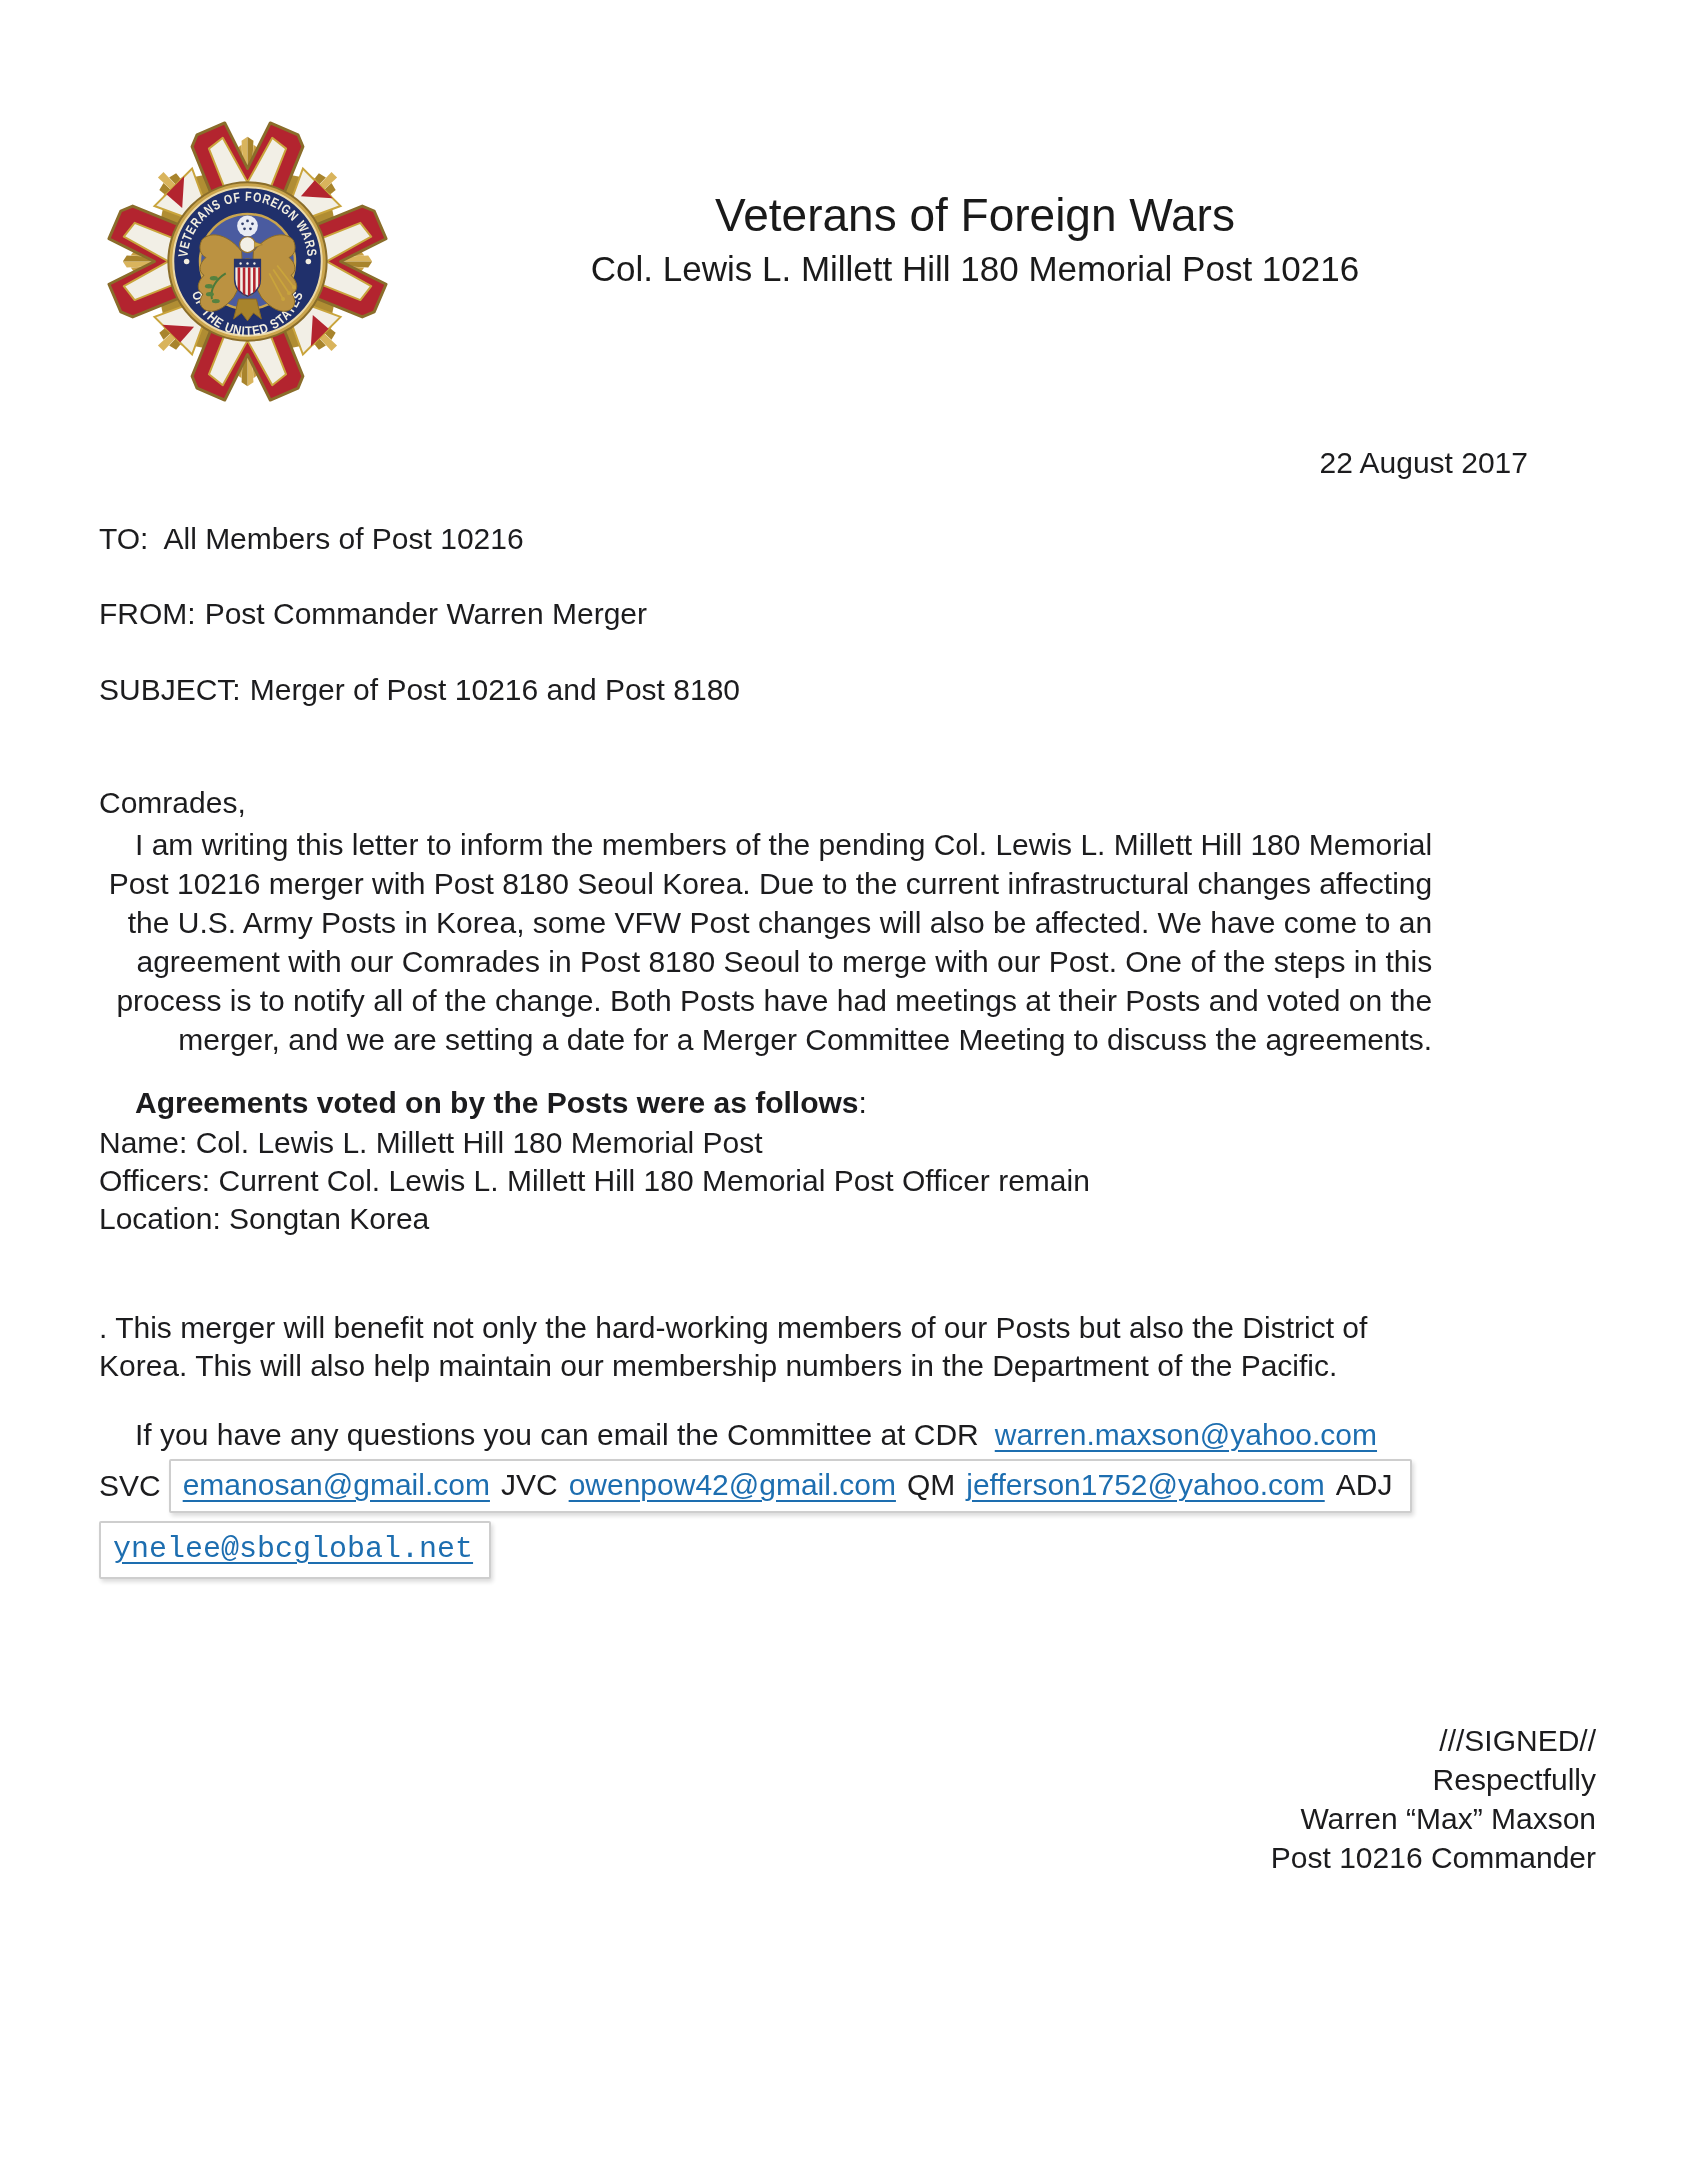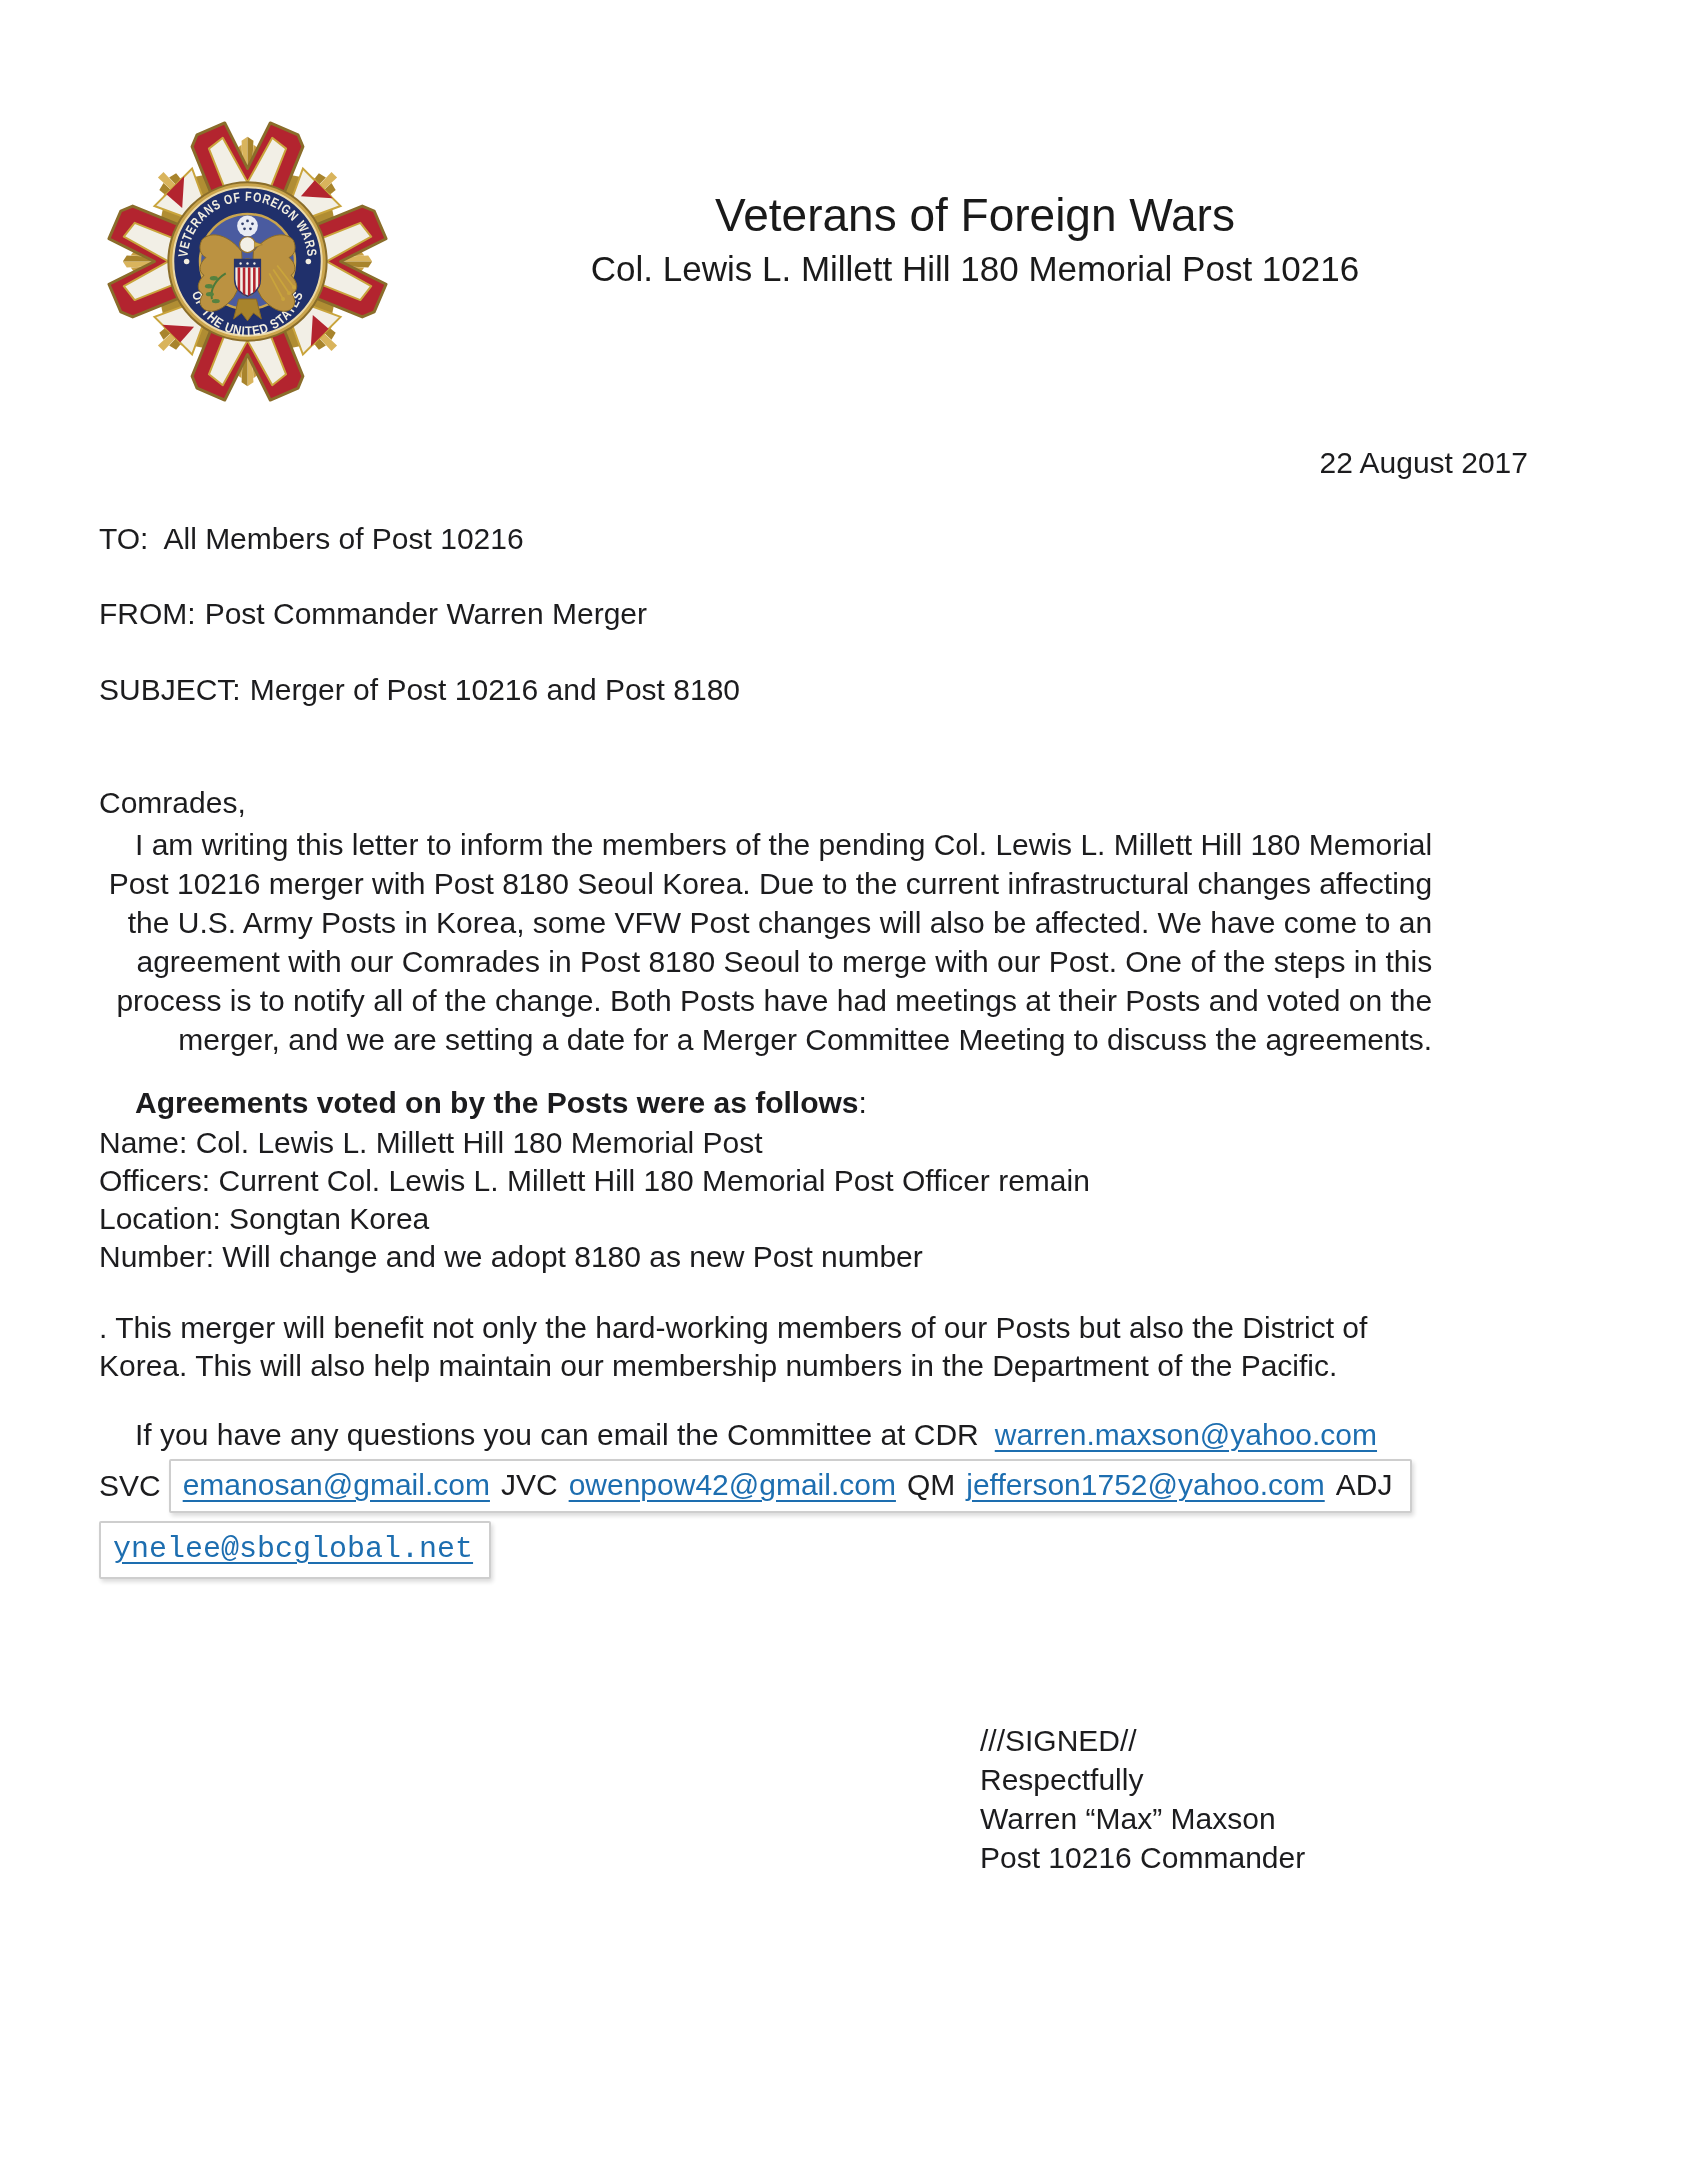--- a/index.html
+++ b/index.html
@@ -27,21 +27,21 @@
   .contact1{position:absolute;left:99px;top:1418px;font-size:30px;white-space:nowrap;padding-left:36px;}
   .contact1 .email-link{margin-left:16px;}
   .contact2{position:absolute;left:99px;top:1459px;font-size:30px;display:flex;align-items:center;white-space:nowrap;}
   .contact3{position:absolute;left:99px;top:1521px;font-size:30px;white-space:nowrap;font-family:Liberation Mono, monospace;}
   .link-box{display:inline-block;background:#fff;border:2px solid var(--c-box_border,#cecece);border-radius:2px;box-shadow:2px 3px 4px rgba(0,0,0,0.14);padding:7px 16px 9px 12px;margin-left:8px;}
   .contact3 .link-box{margin-left:0;padding:9px 16px 11px 12px;}
   .email-link{color:var(--c-link,#1d6eb0);text-decoration:underline;text-decoration-thickness:2px;text-underline-offset:5px;cursor:pointer;}
   .role{color:var(--c-ink,#1c1c1e);text-align:center;}
   .mid{margin:16px 11px;}
   .midr{margin-left:11px;margin-right:2px;}
-  .sig{position:absolute;left:980px;top:1721px;width:574px;text-align:left;font-size:30px;line-height:39px;}
+  .sig{position:absolute;left:1022px;top:1721px;width:574px;text-align:right;font-size:30px;line-height:39px;}
   .ringtext{font-family:"Liberation Sans","DejaVu Sans",sans-serif;font-weight:bold;fill:#f2eee0;letter-spacing:1px;}
 </style>
 </head>
 <body>
 
 <div class="page">
 
   <svg class="emblem" width="297" height="287" viewBox="0 0 300 290">
     <defs>
       <g id="burst">
@@ -181,21 +181,20 @@
     </div>
 
   <div class="agr-head">
     <span class="b">Agreements voted on by the Posts were as follows</span><span>:</span>
   </div>
 
   <div class="para agr-items">
       <div class="tline">Name: Col. Lewis L. Millett Hill 180 Memorial Post</div>
       <div class="tline">Officers: Current Col. Lewis L. Millett Hill 180 Memorial Post Officer remain</div>
       <div class="tline">Location: Songtan Korea</div>
-      <div class="tline">Number: Will change and we adopt 8180 as new Post number</div>
     </div>
 
   <div class="para merger">
       <div class="tline">. This merger will benefit not only the hard-working members of our Posts but also the District of</div>
       <div class="tline">Korea. This will also help maintain our membership numbers in the Department of the Pacific.</div>
     </div>
 
   <div class="contact1">
     <span>If you have any questions you can email the Committee at CDR</span><a class="email-link">warren.maxson@yahoo.com</a>
   </div>

